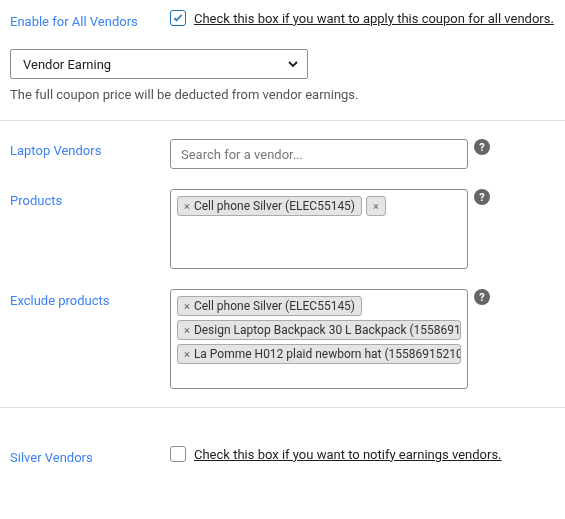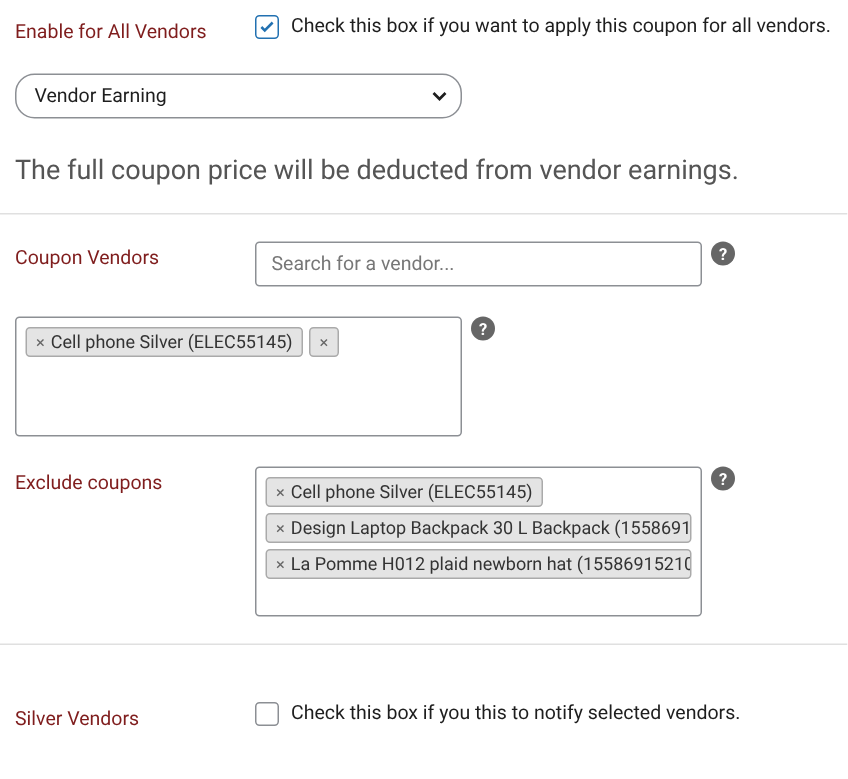--- a/index.html
+++ b/index.html
@@ -18,31 +18,33 @@
       padding: 10px 10px 10px 10px;
     }
     .divider {
       border-top: 1px solid #e0e0e0;
       margin: 8px 0;
     }
     .label-col {
       width: 160px;
       flex-shrink: 0;
       padding-top: 4px;
-      color: #7f1d1d;
+      color: #3b82f6;
     }
     .control-col {
       flex: 1;
       display: flex;
       flex-direction: column;
       gap: 6px;
     }
     .checkbox-wrap {
       display: flex;
+      align-items: center;
       gap: 8px;
+      text-decoration: underline;
     }
     .checkbox {
       width: 16px;
       height: 16px;
       border: 1.5px solid #8c8f94;
       border-radius: 3px;
       background: #fff;
       flex-shrink: 0;
       display: flex;
       align-items: center;
@@ -50,33 +52,33 @@
     }
     .checkbox.checked {
       border-color: #2271b1;
     }
     .checkbox.checked svg {
       width: 12px;
       height: 12px;
     }
     .select-box {
       border: 1px solid #8c8f94;
-      border-radius: 13px;
+      border-radius: 2px;
       height: 30px;
       display: flex;
       align-items: center;
       justify-content: space-between;
       padding: 0 8px 0 12px;
       width: 298px;
       background: #fff;
     }
     .helper-text {
       color: #555;
-      font-size: 18px;
-      margin-top: 18px;
+      font-size: 13px;
+      margin-top: 2px;
     }
     .search-input {
       border: 1px solid #8c8f94;
       border-radius: 3px;
       height: 30px;
       padding: 0 10px;
       width: 298px;
       background: #fff;
       color: #777;
       display: flex;
@@ -162,50 +164,51 @@
           <path fill="none" stroke="#1e1e1e" stroke-width="1.8" d="M2 4 l4 4 l4 -4"></path>
         </svg>
     </div>
     <div class="helper-text">The full coupon price will be deducted from vendor earnings.</div>
   </div>
 </div>
 
 <div class="divider"></div>
 
 <div class="row">
-  <div class="label-col">Coupon Vendors</div>
+  <div class="label-col">Laptop Vendors</div>
   <div class="control-col">
     <div class="ctl-line">
       <div class="search-input">
         <span>Search for a vendor...</span>
       </div>
       <div class="help-icon">?</div>
     </div>
   </div>
 </div>
 
 <div class="row">
+  <div class="label-col">Products</div>
   <div class="control-col">
     <div class="ctl-line">
       <div class="tagbox tall">
         <div class="tag">
           <span class="tag-close">×</span>
           <span>Cell phone Silver (ELEC55145)</span>
         </div>
         <div class="tag">
           <span class="tag-close">×</span>
         </div>
       </div>
       <div class="help-icon">?</div>
     </div>
   </div>
 </div>
 
 <div class="row">
-  <div class="label-col">Exclude coupons</div>
+  <div class="label-col">Exclude products</div>
   <div class="control-col">
     <div class="ctl-line">
       <div class="tagbox taller">
         <div class="tag">
           <span class="tag-close">×</span>
           <span>Cell phone Silver (ELEC55145)</span>
         </div>
         <div class="tag">
           <span class="tag-close">×</span>
           <span>Design Laptop Backpack 30 L Backpack (1558691521495)</span>
@@ -223,16 +226,16 @@
 <div class="divider"></div>
 
 <div class="row">
 </div>
 
 <div class="row">
   <div class="label-col">Silver Vendors</div>
   <div class="control-col">
     <div class="checkbox-wrap">
       <div class="checkbox"></div>
-      <span>Check this box if you this to notify selected vendors.</span>
+      <span>Check this box if you want to notify earnings vendors.</span>
     </div>
   </div>
 </div>
 
 </body></html>

